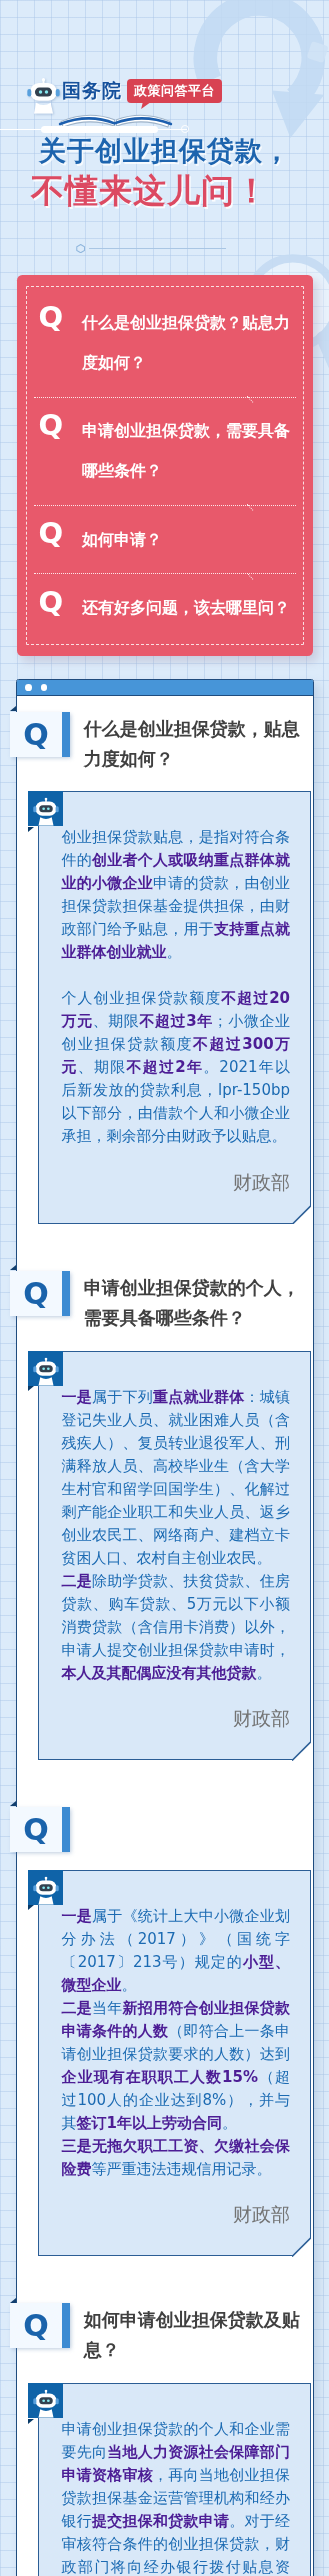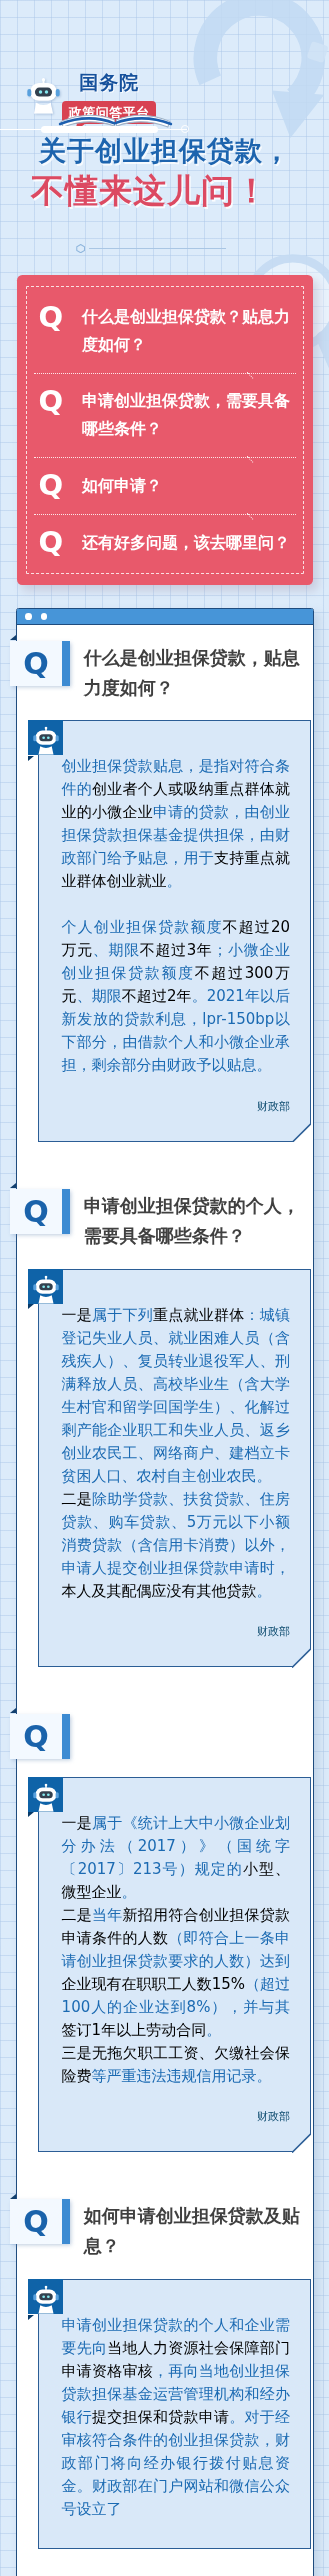--- a/index.html
+++ b/index.html
@@ -12,21 +12,21 @@
     background-size:17px 17px; }
 
   
   .deco-q-arrow { position:absolute; top:-7.2px; right:-9.3px; z-index:0; opacity:.85; }
   .deco-magnifier { position:absolute; top:215px; right:-29px; z-index:0; opacity:.95; }
 
   
   .header { position:relative; height:133px; z-index:2; }
   .header-robot { position:absolute; left:27px; top:77px; width:33px; height:37px; color:#fff;
     filter:drop-shadow(1px 1.5px 1px rgba(120,150,190,.45)); }
-  .brand-row { position:absolute; left:62px; top:70px; display:flex; align-items:center; gap:5.2px;flex-direction:column; }
+  .brand-row { position:absolute; left:62px; top:78px; display:flex; align-items:center; gap:5.2px; }
   .brand-title { font-size:19px; font-weight:800; color:#16519c; letter-spacing:1px;
     text-shadow:1px 1px 0 rgba(255,255,255,.8); }
   .platform-badge { position:relative; background:#d84252; color:#fff; font-size:13px; font-weight:700;
     padding:2.6px 6.7px; border-radius:4px; letter-spacing:0.5px; }
   .platform-badge::after { content:""; position:absolute; left:14.4px; bottom:-6.2px;
     border-top:7.2px solid #d84252; border-right:8.2px solid transparent; transform:skewX(-14deg); }
   .book-icon { position:absolute; left:57px; top:108px; }
   .header-line { position:absolute; left:0; top:129px; width:187px; height:1px; background:#fff; }
   .header-pill { position:absolute; left:41px; top:126px; width:117px; height:6.7px; border-radius:3.6px; background:#fff; }
   .header-ring { position:absolute; left:181px; top:125px; width:7.7px; height:7.7px; border:1.5px solid #fff; border-radius:50%; }
@@ -42,21 +42,21 @@
 
   
   .intro-card { position:relative; z-index:2; margin:21.6px auto 0; width:296px; background:#e8596b;
     border-radius:5.2px; padding:11.3px 9.3px; box-shadow:4.1px 5.2px 8.2px rgba(160,140,165,.3); }
   .intro-inner { border:1px dashed rgba(255,255,255,.8); border-radius:1px; padding:2.1px 7.2px; }
   .intro-row { position:relative; display:flex; gap:13.4px; padding:13.4px 4.1px; align-items:flex-start; }
   .intro-row + .intro-row { border-top:1px dotted rgba(255,255,255,.85); }
   .intro-row + .intro-row::after { content:""; position:absolute; top:-0.5px; right:40px; width:7.7px; height:7.7px;
     border-left:1px dotted rgba(255,255,255,.85); transform:rotate(-45deg); transform-origin:top left; }
   .intro-q { width:30px; font-size:29px; line-height:29px; font-weight:800; color:#fff; }
-  .intro-text { flex:1; font-size:16px; line-height:28px; font-weight:700; color:#fff; padding-top:0.5px; }
+  .intro-text { flex:1; font-size:16px; line-height:40px; font-weight:700; color:#fff; padding-top:0.5px; }
   .avatar-circle { width:32px; height:32px; border-radius:50%; background:#11518f; border:2.1px solid #fff;
     display:flex; align-items:flex-end; justify-content:center; overflow:hidden; }
   .avatar-circle .robot { width:23px; height:26px; color:#fff; }
 
   
   .qa-window { position:relative; z-index:2; margin:23px auto 0; width:298px; background:#fff;
     border:1.5px solid #1f4c7e; border-radius:2.6px; box-shadow:4.6px 5.7px 9.3px rgba(150,175,205,.4); }
   .window-bar { height:16.5px; background:#4795d8; border-bottom:1.5px solid #1f4c7e;
     display:flex; align-items:center; gap:8.8px; padding-left:8.2px; border-radius:1px 1px 0 0; }
   .window-dot { width:6.7px; height:6.7px; border-radius:50%; background:#fff; }
@@ -74,22 +74,22 @@
   .answer-wrap { position:relative; margin:8.2px 0 0 20.6px; width:273px; }
   .robot-badge { position:absolute; left:-9.3px; top:0; width:35px; height:35px; background:#0f63a8; z-index:2;
     display:flex; align-items:flex-end; justify-content:center; overflow:visible; }
   .robot-badge::after { content:""; position:absolute; left:0; bottom:-5.7px;
     border-top:5.7px solid #083a68; border-right:6.7px solid transparent; }
   .robot-badge .robot { width:26px; height:29px; color:#fff; }
   .answer-box { position:relative; margin-top:17.5px; background:#d9e8f8; border:1.5px solid #2b5d95;
     padding:34px 19.6px 27px 23px; }
   .answer-text { font-size:15px; line-height:23px; color:#1b6ab2; text-align:justify; }
   .answer-text p + p { margin-top:23px; }
-  .answer-text .b { font-weight:400; color:#000000; }
-  .source { margin-top:21.6px; text-align:right; font-size:11px; color:#0c4a6e; }
+  .answer-text .b { font-weight:700; color:#4c1d95; }
+  .source { margin-top:21.6px; text-align:right; font-size:19px; color:#737373; }
   .fold { position:absolute; right:-1.5px; bottom:-1.5px; }
 </style>
 </head>
 <body>
 
 <svg width="0" height="0" style="position:absolute">
   <defs>
     <symbol id="robot" viewBox="0 0 100 110">
       <circle cx="50" cy="7" r="5" fill="currentColor"></circle>
       <rect x="47" y="9" width="6" height="9" fill="currentColor"></rect>

